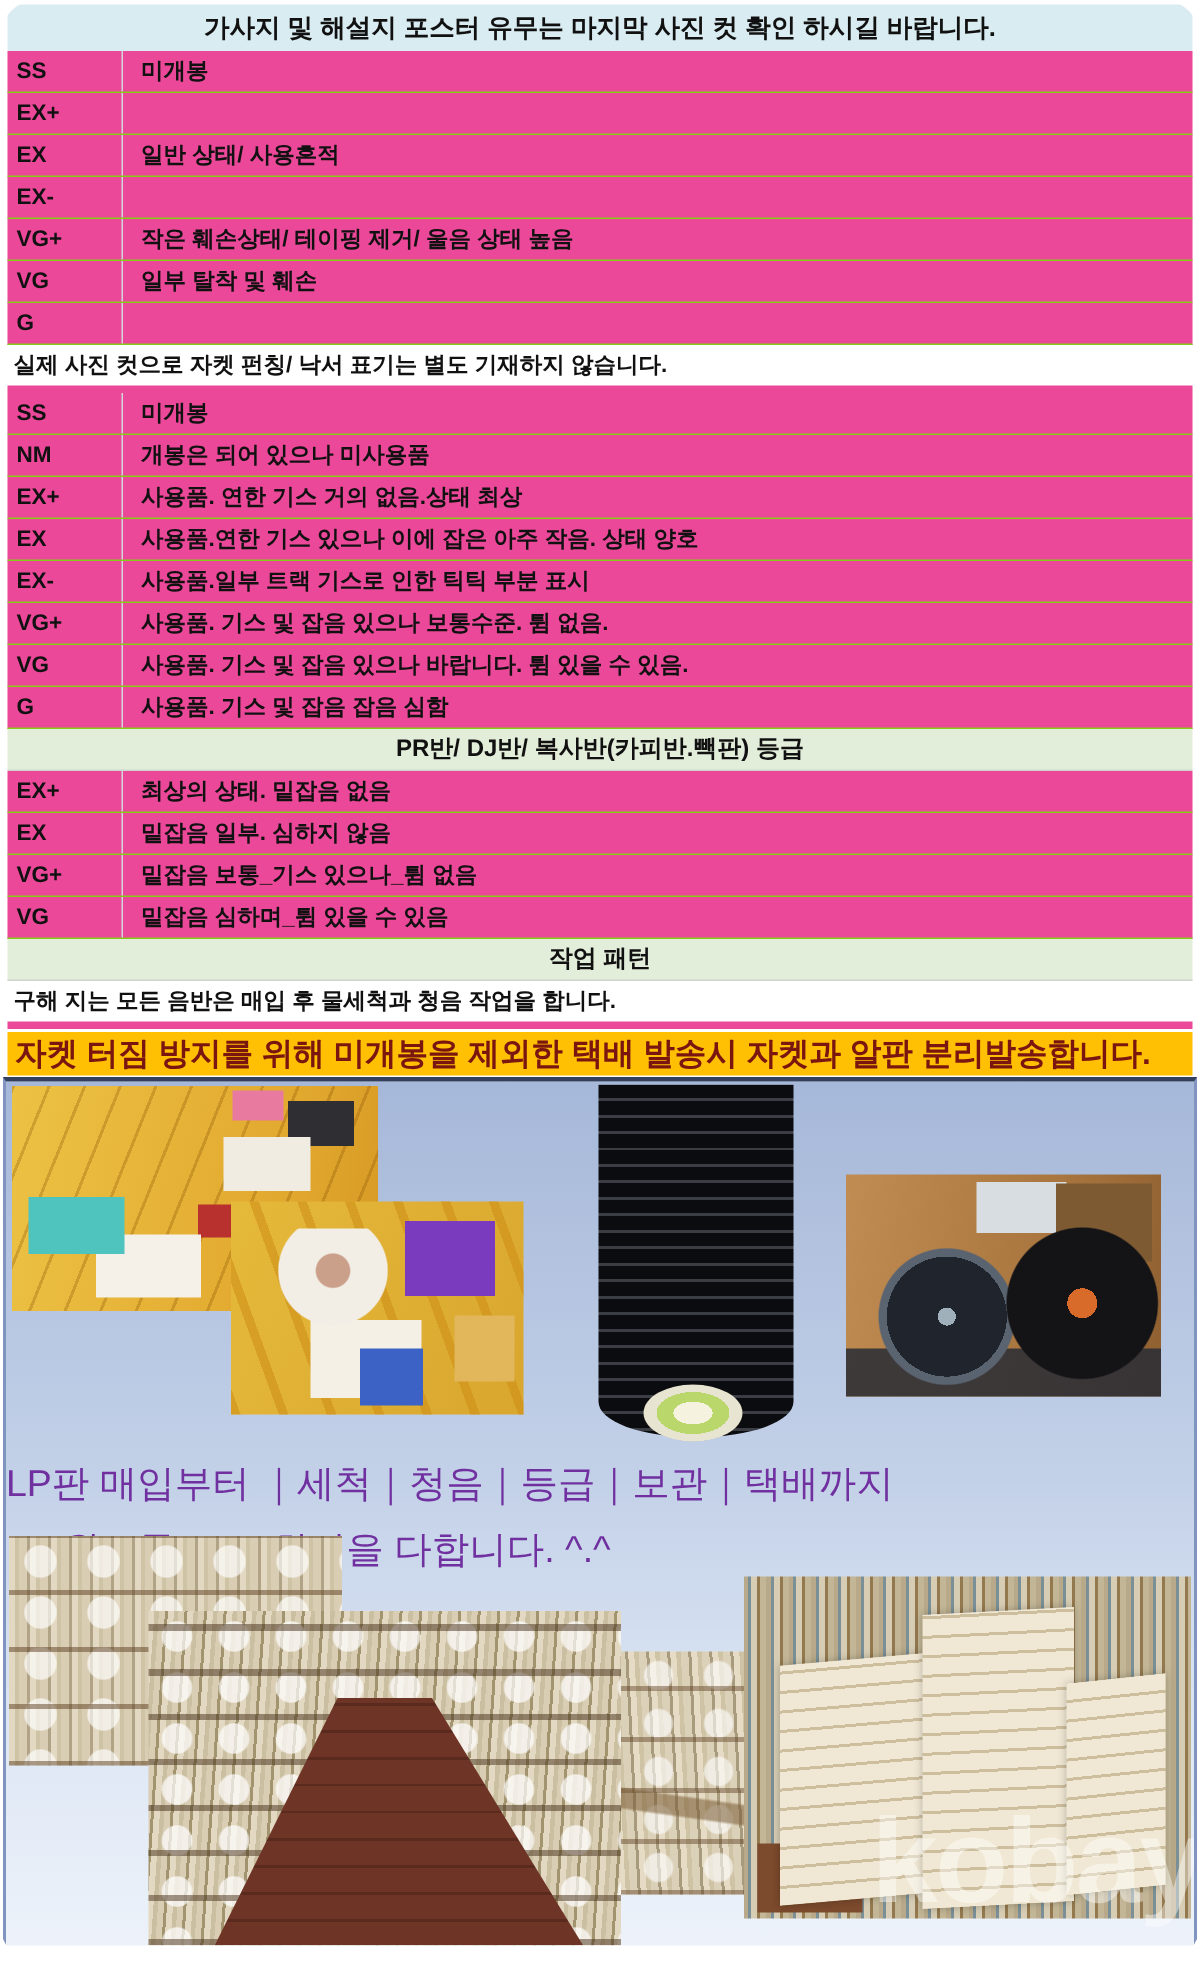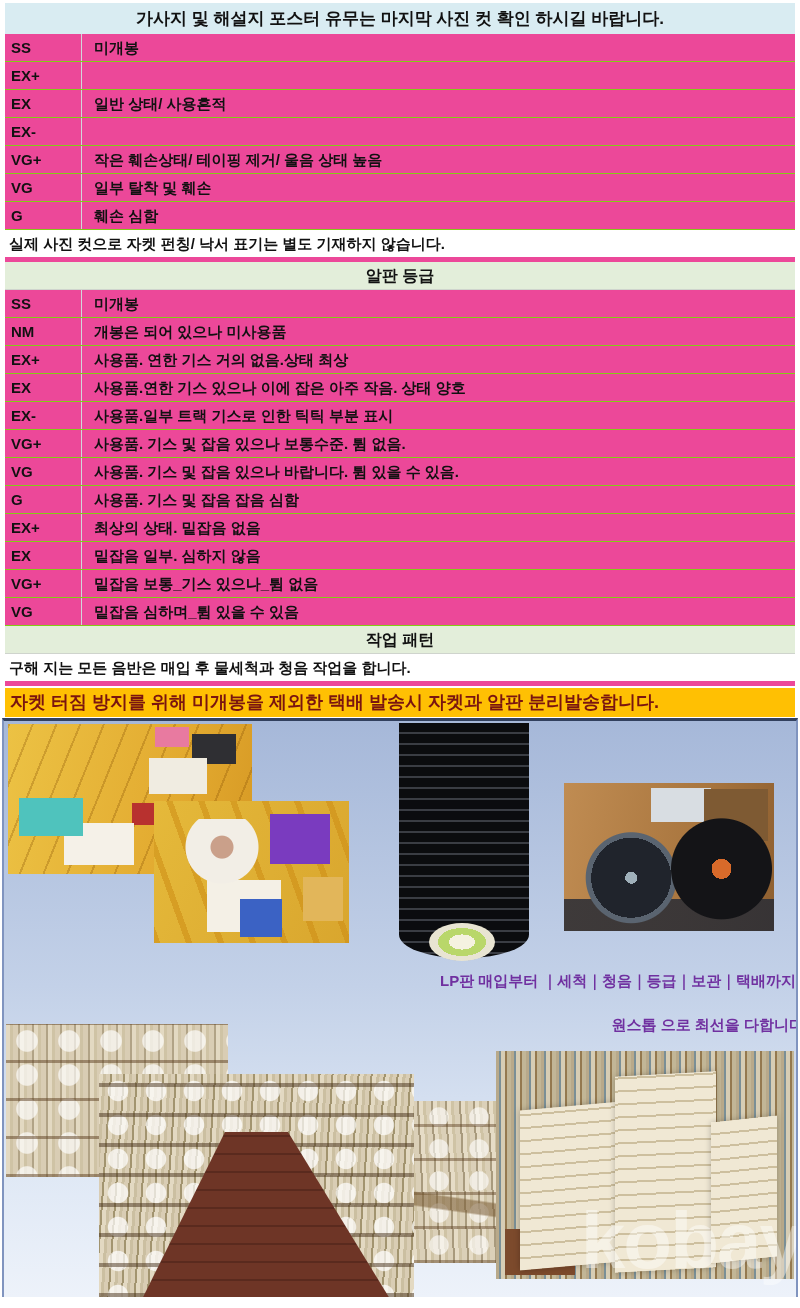--- a/index.html
+++ b/index.html
@@ -1,32 +1,32 @@
 <!DOCTYPE html>
 <html><head>
 <meta charset="utf-8">
 <style>
   html,body{margin:0;padding:0;background:#fff;}
   .page{position:relative;width:800px;height:1308px;overflow:hidden;
-        font-family:"Liberation Sans","DejaVu Sans",sans-serif;color:#111;}
+        font-family:"Liberation Sans","DejaVu Sans",sans-serif;color:#111;border-radius:25px;}
 
   
   .sheet{padding:3px 5px 0 5px;}
   .banner{background:#d9ecf2;text-align:center;font-weight:700;font-size:17px;
           line-height:25px;padding:3px 0;}
   .sec-head{background:#e3eeda;text-align:center;font-weight:700;font-size:16px;
             height:27px;line-height:27px;border-bottom:1px solid #cfd4cd;}
   .trow{display:flex;height:27px;line-height:27px;border-bottom:1px solid #84cc16;
         font-weight:700;font-size:15px;background:#ec4899;}
   .cell.grade{width:70px;flex:0 0 70px;padding-left:6px;border-right:1px solid #d2d6da;}
   .cell.desc{flex:1;padding-left:12px;white-space:nowrap;overflow:hidden;}
   .fullrow{height:27px;line-height:27px;font-weight:700;font-size:15px;
            border-bottom:5px solid #ec4899;padding-left:4px;white-space:nowrap;}
   .notice-bar{margin-top:2px;background:#ffc003;color:#7a1510;font-weight:700;
-              font-size:18px;height:29px;line-height:29px;padding-left:5px;
+              font-size:21px;height:29px;line-height:29px;padding-left:5px;
               white-space:nowrap;}
 
   
   .gallery{position:relative;margin:1px 2px 0 2px;height:576px;overflow:hidden;
            border-top:3px solid #32405e;border-left:2px solid #8094bf;
            border-right:2px solid #8094bf;
            background:linear-gradient(#a6b8d9,#c3d1e8 46%,#dfe8f5 78%,#edf2fa);}
   .photo{position:absolute;overflow:hidden;}
 
   
@@ -70,22 +70,22 @@
   #ph-d{left:560px;top:62px;width:210px;height:148px;z-index:2;
     background:
       radial-gradient(circle at 75% 58%,#d86a2a 0 10px,#141417 10px 50px,transparent 51px),
       radial-gradient(circle at 32% 64%,#9fb0ba 0 6px,#20242c 6px 40px,#5a6470 40px 45px,transparent 46px),
       linear-gradient(rgba(40,44,54,.85),rgba(40,44,54,.85)) 50% 104%/100% 36px no-repeat,
       linear-gradient(#7e5a33,#7e5a33) 96% 6%/64px 52px no-repeat,
       linear-gradient(#d8dde2,#d8dde2) 58% 4%/60px 34px no-repeat,
       linear-gradient(100deg,#c08c52,#a9763f 60%,#8e5f30);}
 
   
-  .slogan{position:absolute;left:0;width:100%;text-align:right;font-weight:700;
-          font-size:15px;color:#7030a0;white-space:nowrap;}
+  .slogan{position:absolute;left:0;width:100%;text-align:left;font-weight:400;
+          font-size:25px;color:#7030a0;white-space:nowrap;}
 
   
   .spines{background:
       repeating-linear-gradient(0deg,rgba(92,62,32,.5) 0 3px,transparent 3px 38px),
       radial-gradient(circle,rgba(255,255,255,.65) 0 38%,transparent 42%) 0 0/42px 34px,
       repeating-linear-gradient(90deg,#e3d9c2 0 4px,#cfc3a5 4px 7px,#d9cdb4 7px 12px,#b1a386 12px 14px);}
   #ph-e{left:2px;top:303px;width:222px;height:153px;z-index:2;}
   #ph-g{left:255px;top:380px;width:240px;height:162px;z-index:3;}
   #ph-g{background:
       linear-gradient(8deg,transparent 40%,rgba(120,90,50,.55) 41% 47%,transparent 48%),
@@ -146,26 +146,24 @@
         <div class="trow">
           <div class="cell grade">VG+</div>
           <div class="cell desc">작은 훼손상태/ 테이핑 제거/ 울음 상태 높음</div>
         </div>
         <div class="trow">
           <div class="cell grade">VG</div>
           <div class="cell desc">일부 탈착 및 훼손</div>
         </div>
         <div class="trow">
           <div class="cell grade">G</div>
-          <div class="cell desc">훼손 심함</div>
         </div>
       </div>
     <div class="fullrow">실제 사진 컷으로 자켓 펀칭/ 낙서 표기는 별도 기재하지 않습니다.</div>
 
-    <div class="sec-head">알판 등급</div>
     <div>
         <div class="trow">
           <div class="cell grade">SS</div>
           <div class="cell desc">미개봉</div>
         </div>
         <div class="trow">
           <div class="cell grade">NM</div>
           <div class="cell desc">개봉은 되어 있으나 미사용품</div>
         </div>
         <div class="trow">
@@ -187,20 +185,21 @@
         <div class="trow">
           <div class="cell grade">VG</div>
           <div class="cell desc">사용품. 기스 및 잡음 있으나 바랍니다. 튐 있을 수 있음.</div>
         </div>
         <div class="trow">
           <div class="cell grade">G</div>
           <div class="cell desc">사용품. 기스 및 잡음 잡음 심함</div>
         </div>
       </div>
 
+    <div class="sec-head">PR반/ DJ반/ 복사반(카피반.빽판) 등급</div>
     <div>
         <div class="trow">
           <div class="cell grade">EX+</div>
           <div class="cell desc">최상의 상태. 밑잡음 없음</div>
         </div>
         <div class="trow">
           <div class="cell grade">EX</div>
           <div class="cell desc">밑잡음 일부. 심하지 않음</div>
         </div>
         <div class="trow">

